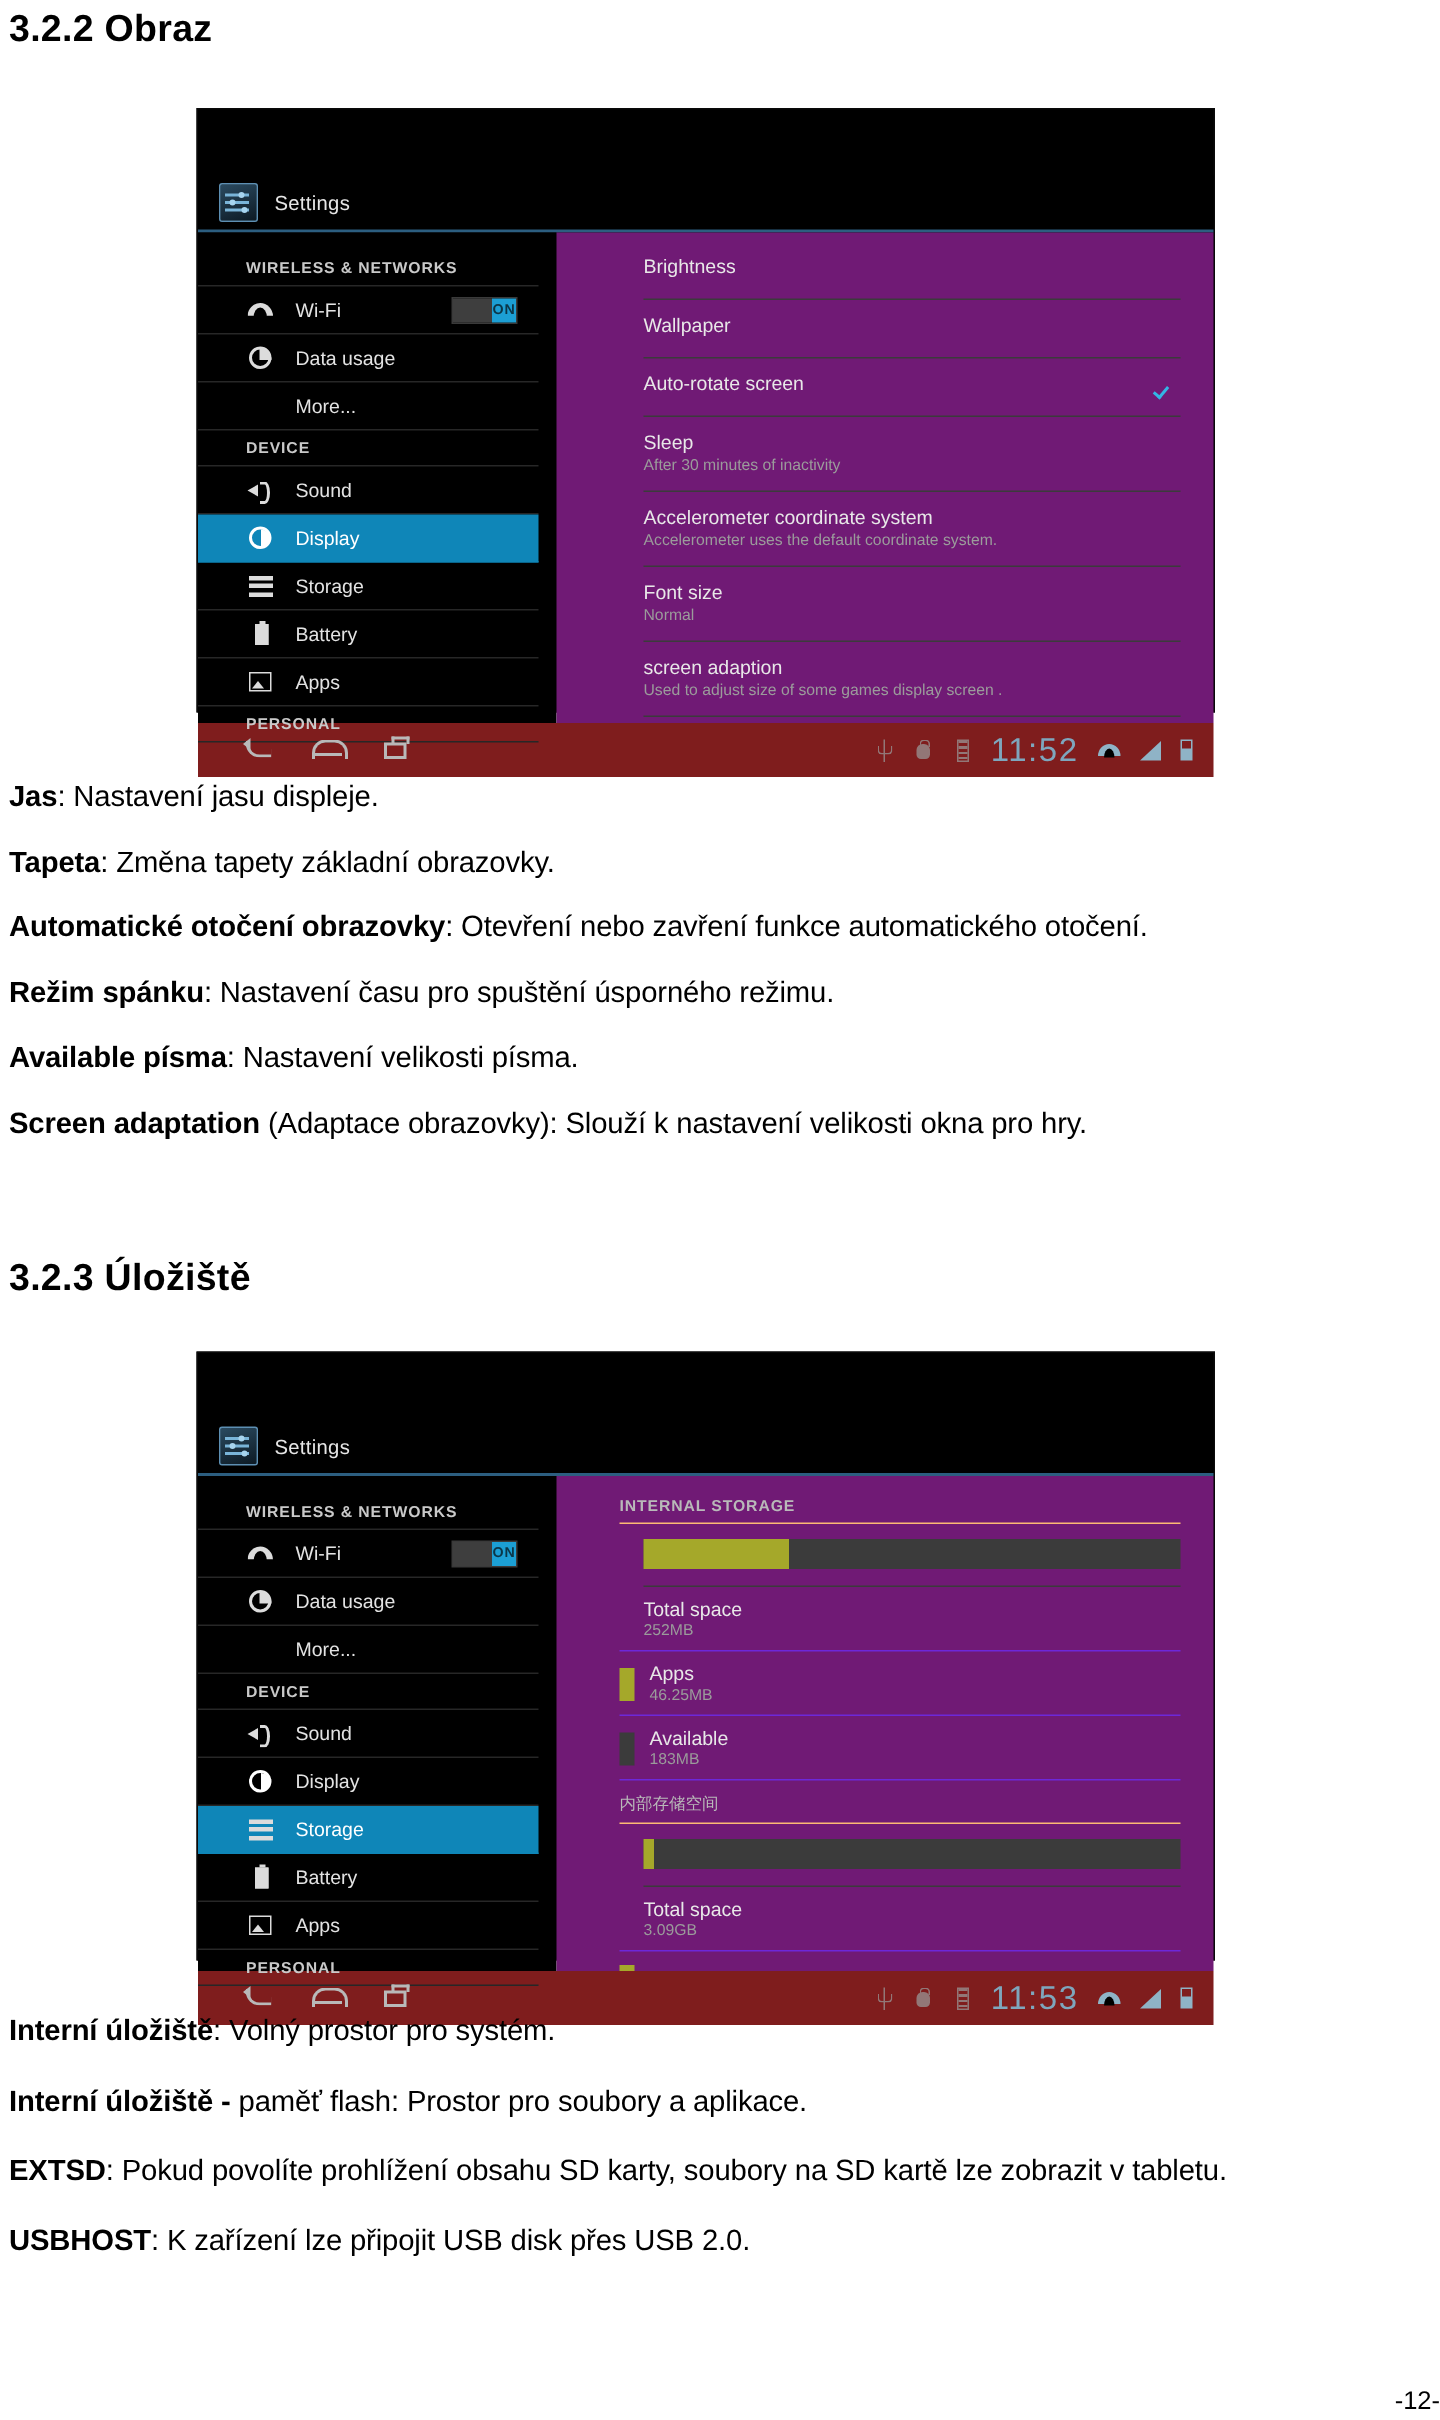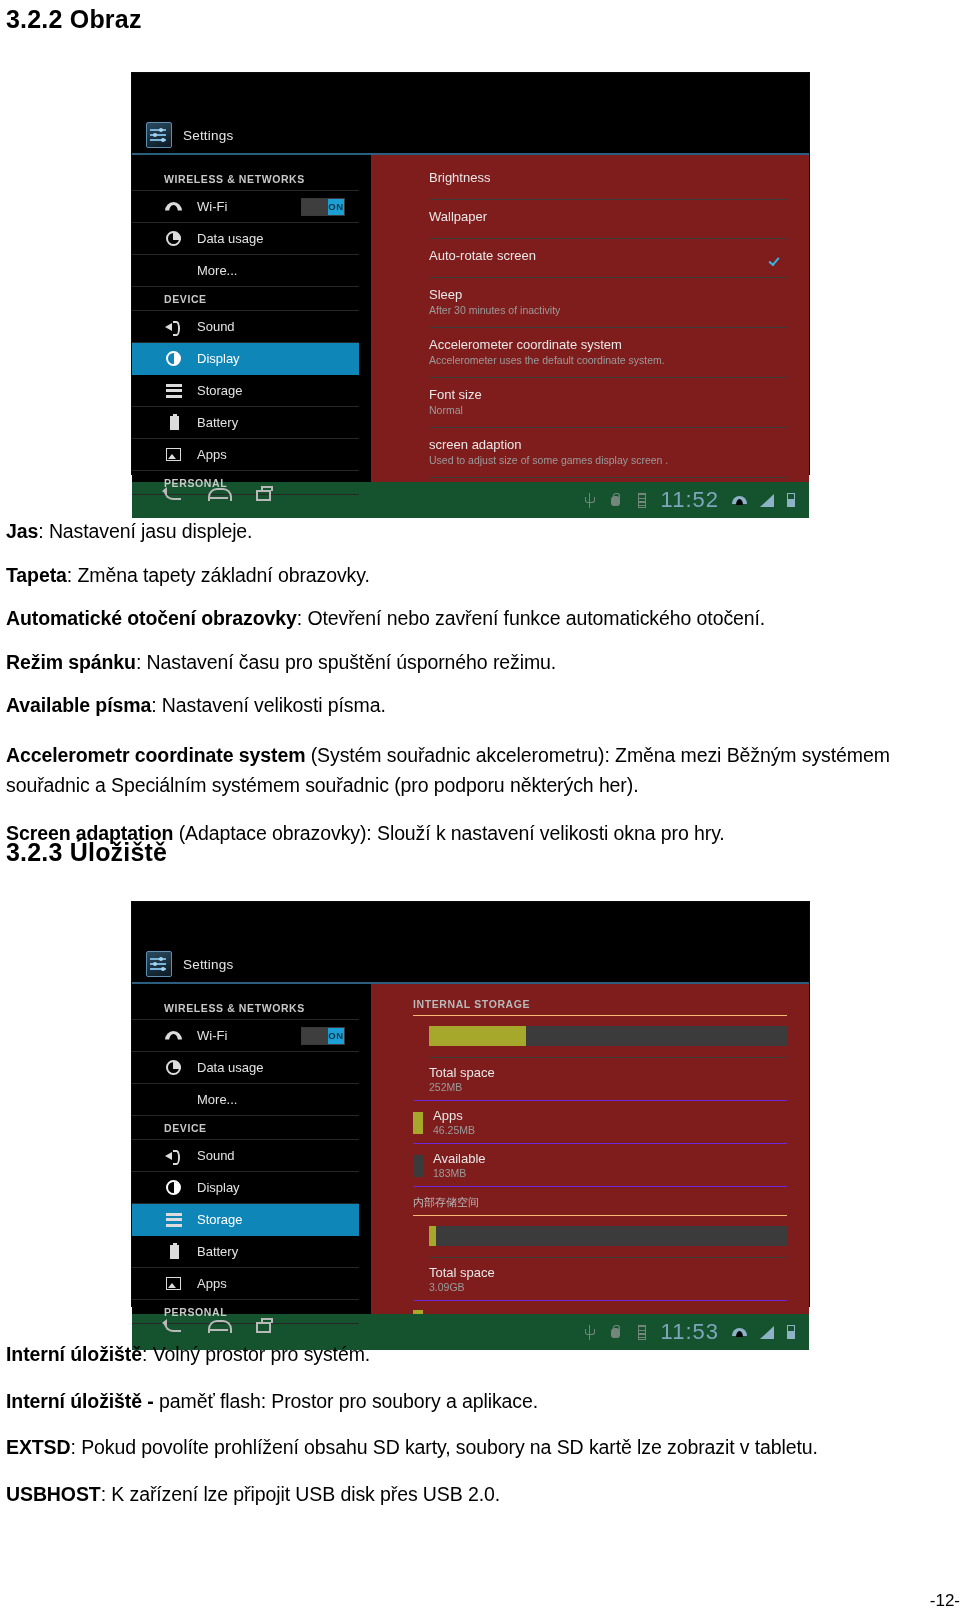--- a/index.html
+++ b/index.html
@@ -160,21 +160,21 @@
     border:1px solid #3a3a3a;box-sizing:border-box;
   }
   .toggle .knob{width:26px;background:#3e3e3e;}
   .toggle .on{
     flex:1;background:#1c9fd4;color:#0b3648;font-size:9.5px;font-weight:bold;
     display:flex;align-items:center;justify-content:center;letter-spacing:0.6px;
   }
 
   
   .panel{
-    background:#7f1d1d;
+    background:#701a75;
     flex:1 1 auto;
     box-sizing:border-box;
     padding:6px 0 18px 0;
     overflow:hidden;
   }
   .prow{
     margin:0 22px 0 58px;
     border-bottom:1px solid #3b3b3b;
     padding:9px 0 9px 0;
     position:relative;
@@ -207,21 +207,21 @@
     padding:7px 0 7px 0;display:flex;align-items:center;
   }
   .swatch{width:10px;height:22px;margin-right:10px;flex:0 0 auto;margin-top:2px;}
   .kv .txtwrap{flex:1;}
   .kv .t{color:#e8e8e8;font-size:13px;}
   .kv .s{color:#9b9b9b;font-size:10.5px;margin-top:1px;}
   .kv.indent{padding-left:16px;}
 
   
   .navbar{
-    height:36px;background:#14532d;display:flex;
+    height:36px;background:#7f1d1d;display:flex;align-items:center;
     padding:0 10px 0 22px;box-sizing:border-box;
   }
   .navbtn{width:46px;height:26px;position:relative;}
   .nav-back::before{
     content:"";position:absolute;left:10px;top:7px;width:15px;height:9px;
     border:2px solid #b9b9b9;border-right:none;border-top:none;
     border-radius:0 0 0 9px;
   }
   .nav-back::after{
     content:"";position:absolute;left:8px;top:5px;width:0;height:0;
@@ -420,23 +420,20 @@
   </p>
   <p class="para" style="margin:0 0 24px 0;">
     <b>Automatické otočení obrazovky</b><span>: Otevření nebo zavření funkce automatického otočení.</span>
   </p>
   <p class="para" style="margin:0 0 24px 0;">
     <b>Režim spánku</b><span>: Nastavení času pro spuštění úsporného režimu.</span>
   </p>
   <p class="para" style="margin:0 0 24px 0;">
     <b>Available písma</b><span>: Nastavení velikosti písma.</span>
   </p>
-  <p class="para" style="margin:0 0 24px 0;line-height:1.55;">
-    <b>Accelerometr coordinate system</b><span> (Systém souřadnic akcelerometru): Změna mezi Běžným systémem souřadnic a Speciálním systémem souřadnic (pro podporu některých her).</span>
-  </p>
   <p class="para" style="margin:0;">
     <b>Screen adaptation</b><span> (Adaptace obrazovky): Slouží k nastavení velikosti okna pro hry.</span>
   </p>
 </div>
 
 <div class="doc-h" style="position:absolute;left:6px;top:838px;">3.2.3 Úložiště</div>
 
 <div class="shot" style="left:131px;top:901px;width:679px;height:406px;">
 
   <div class="titlebar">

